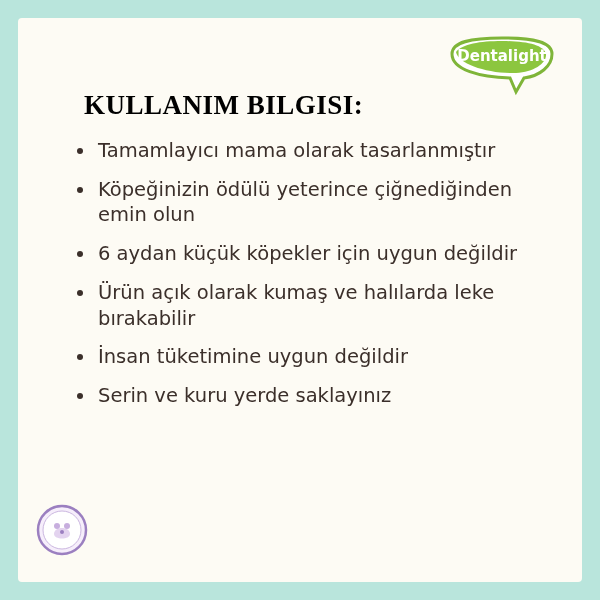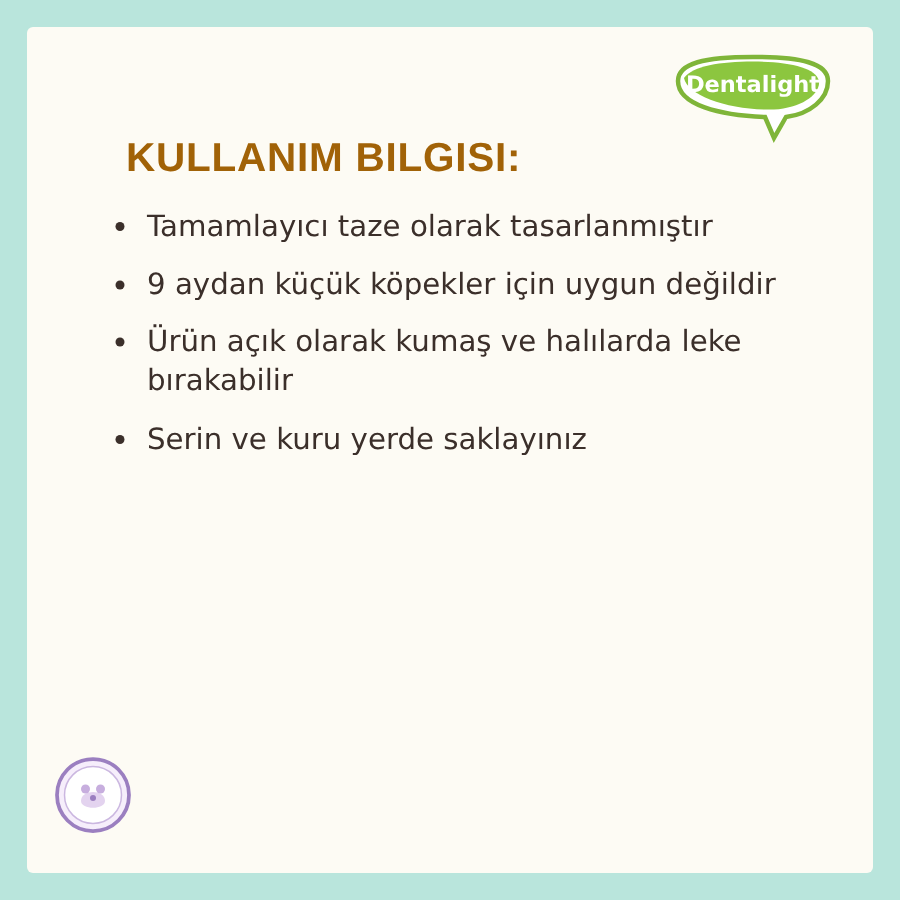--- a/index.html
+++ b/index.html
@@ -35,22 +35,22 @@
   }
   .logo svg { display: block; }
   
   .heading {
     position: absolute;
     left: 66px;
     top: 72px;
     font-size: 27px;
     font-weight: bold;
     letter-spacing: 0.5px;
-    color: #a16207;
-    font-family: Liberation Sans, sans-serif;
+    color: #000000;
+    font-family: Liberation Serif, serif;
   }
   
   .list {
     position: absolute;
     left: 56px;
     top: 120px;
     width: 468px;
     list-style: none;
     margin: 0;
     padding: 0;
@@ -93,23 +93,25 @@
     <svg viewBox="0 0 116 64" width="116" height="64" xmlns="http://www.w3.org/2000/svg">
       <path d="M8 18 C8 6, 26 2, 58 2 C90 2, 108 6, 108 18 C108 30, 96 40, 80 42 L72 56 L66 42 C36 41, 8 34, 8 18 Z" fill="#ffffff" stroke="#7fb539" stroke-width="3"></path>
       <path d="M12 16 C18 8, 36 5, 58 5 C82 5, 100 9, 102 18 C103 27, 90 36, 72 37 C44 38, 14 28, 12 16 Z" fill="#8cc63f"></path>
       <text x="58" y="25" text-anchor="middle" font-family="DejaVu Sans, sans-serif" font-size="15" font-weight="bold" fill="#ffffff">Dentalight</text>
     </svg>
   </div>
 
   <div class="heading">KULLANIM BILGISI:</div>
 
   <ul class="list">
-    <li>Tamamlayıcı taze olarak tasarlanmıştır</li>
-    <li>9 aydan küçük köpekler için uygun değildir</li>
+    <li>Tamamlayıcı mama olarak tasarlanmıştır</li>
+    <li>Köpeğinizin ödülü yeterince çiğnediğinden emin olun</li>
+    <li>6 aydan küçük köpekler için uygun değildir</li>
     <li>Ürün açık olarak kumaş ve halılarda leke bırakabilir</li>
+    <li>İnsan tüketimine uygun değildir</li>
     <li>Serin ve kuru yerde saklayınız</li>
   </ul>
 
   <div class="stamp">
     <svg viewBox="0 0 52 52" width="52" height="52" xmlns="http://www.w3.org/2000/svg">
       <circle cx="26" cy="26" r="24" fill="#f6eefb" stroke="#9b7fc0" stroke-width="2.5"></circle>
       <circle cx="26" cy="26" r="19" fill="#ffffff" stroke="#cbb7e0" stroke-width="1"></circle>
       <path d="M18 30 C18 22, 34 22, 34 30 C34 36, 18 36, 18 30 Z" fill="#e3d3ef"></path>
       <circle cx="21" cy="22" r="3" fill="#c7aede"></circle>
       <circle cx="31" cy="22" r="3" fill="#c7aede"></circle>

